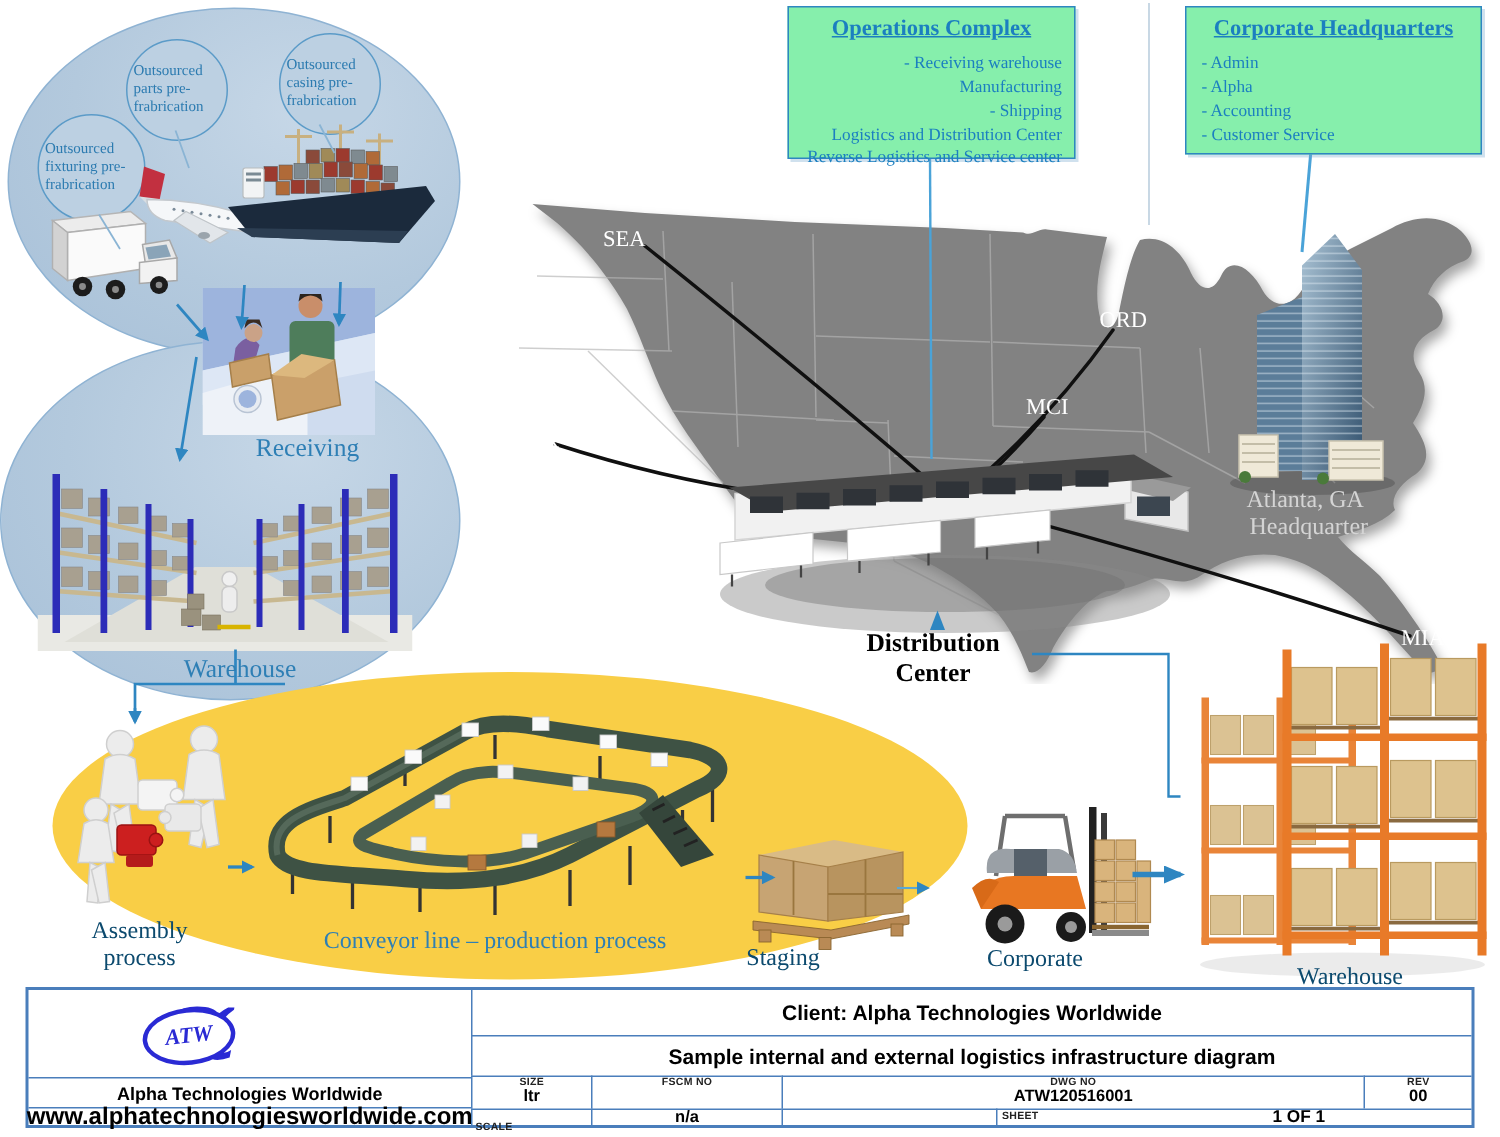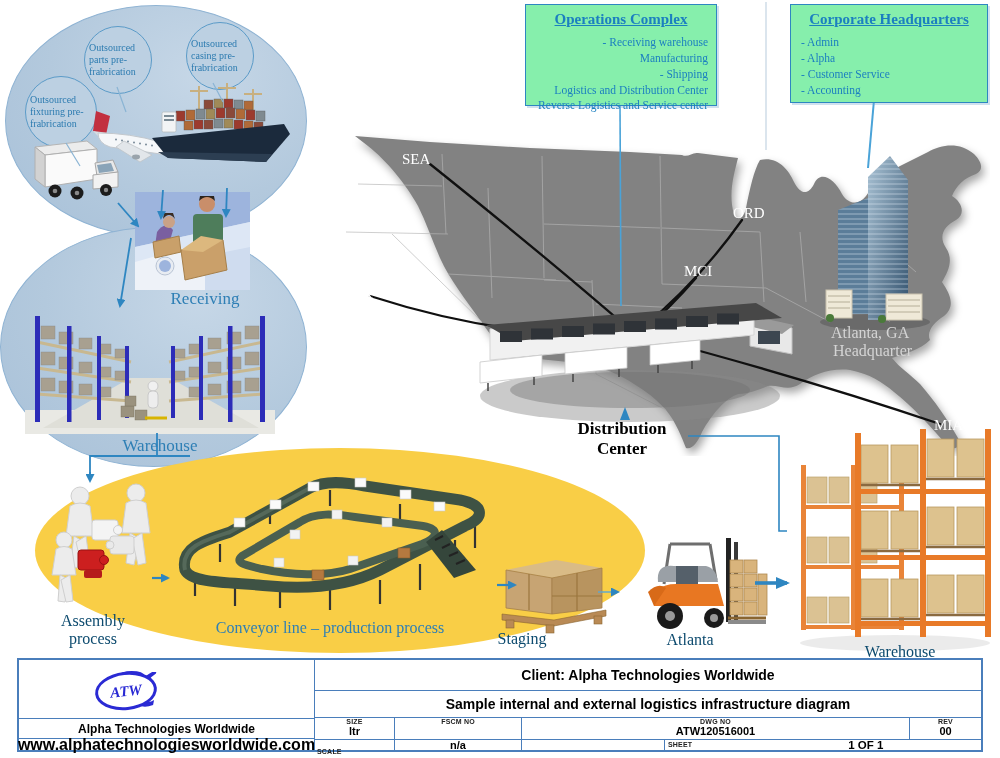--- a/index.html
+++ b/index.html
@@ -500,38 +500,38 @@
     <path d="M755,583 L787,583" stroke="#2e86c1" stroke-width="3.6" fill="none" marker-end="url(#ahBig)"></path>
     <polygon points="620,420 630,420 625,407" fill="#2e86c1"></polygon>
     <path d="M688,436 L779,436 L779,531 L787,531" stroke="#2e86c1" stroke-width="1.6" fill="none"></path>
   </svg>
 
   <div class="lbl" style="left:150px;top:289px;width:110px;">Receiving</div>
   <div class="lbl" style="left:105px;top:436px;width:110px;">Warehouse</div>
   <div class="lbl bold" style="left:48px;top:612px;width:90px;font-size:16px;">Assembly process</div>
   <div class="lbl" style="left:200px;top:619px;width:260px;font-size:16px;">Conveyor line – production process</div>
   <div class="lbl bold" style="left:477px;top:630px;width:90px;font-size:16px;">Staging</div>
-  <div class="lbl bold" style="left:645px;top:631px;width:90px;font-size:16px;">Atlanta</div>
+  <div class="lbl bold" style="left:645px;top:631px;width:90px;font-size:16px;">Corporate</div>
   <div class="lbl bold" style="left:850px;top:643px;width:100px;font-size:16px;">Warehouse</div>
   <div class="lbl black" style="left:552px;top:419px;width:140px;font-size:17px;">Distribution Center</div>
 
   <div class="infobox right-al" style="left:525px;top:4px;width:190px;height:100px;">
     <div class="bt">Operations Complex</div>
     <div class="bi">- Receiving warehouse</div>
     <div class="bi">Manufacturing</div>
     <div class="bi">- Shipping</div>
     <div class="bi">Logistics and Distribution Center</div>
     <div class="bi">Reverse Logistics and Service center</div>
   </div>
   <div class="infobox left-al" style="left:790px;top:4px;width:196px;height:97px;">
     <div class="bt">Corporate Headquarters</div>
     <div class="bi">- Admin</div>
     <div class="bi">- Alpha</div>
+    <div class="bi">- Accounting</div>
     <div class="bi">- Customer Service</div>
-    <div class="bi">- Accounting</div>
   </div>
 
   <div class="tblock">
 
     <div class="cell" style="left:0;top:0;width:295px;height:58px;">
       <span class="logo-alpha">α</span>
       <span class="logo-oval">ATW</span>
     </div>
     <div class="cell btt ctr" style="left:0;top:58px;width:295px;height:20px;font-size:12px;font-weight:700;">Alpha Technologies Worldwide</div>
     <div class="cell btt ctr" style="left:0;top:78px;width:295px;height:12px;font-size:16px;font-weight:700;">www.alphatechnologiesworldwide.com</div>

